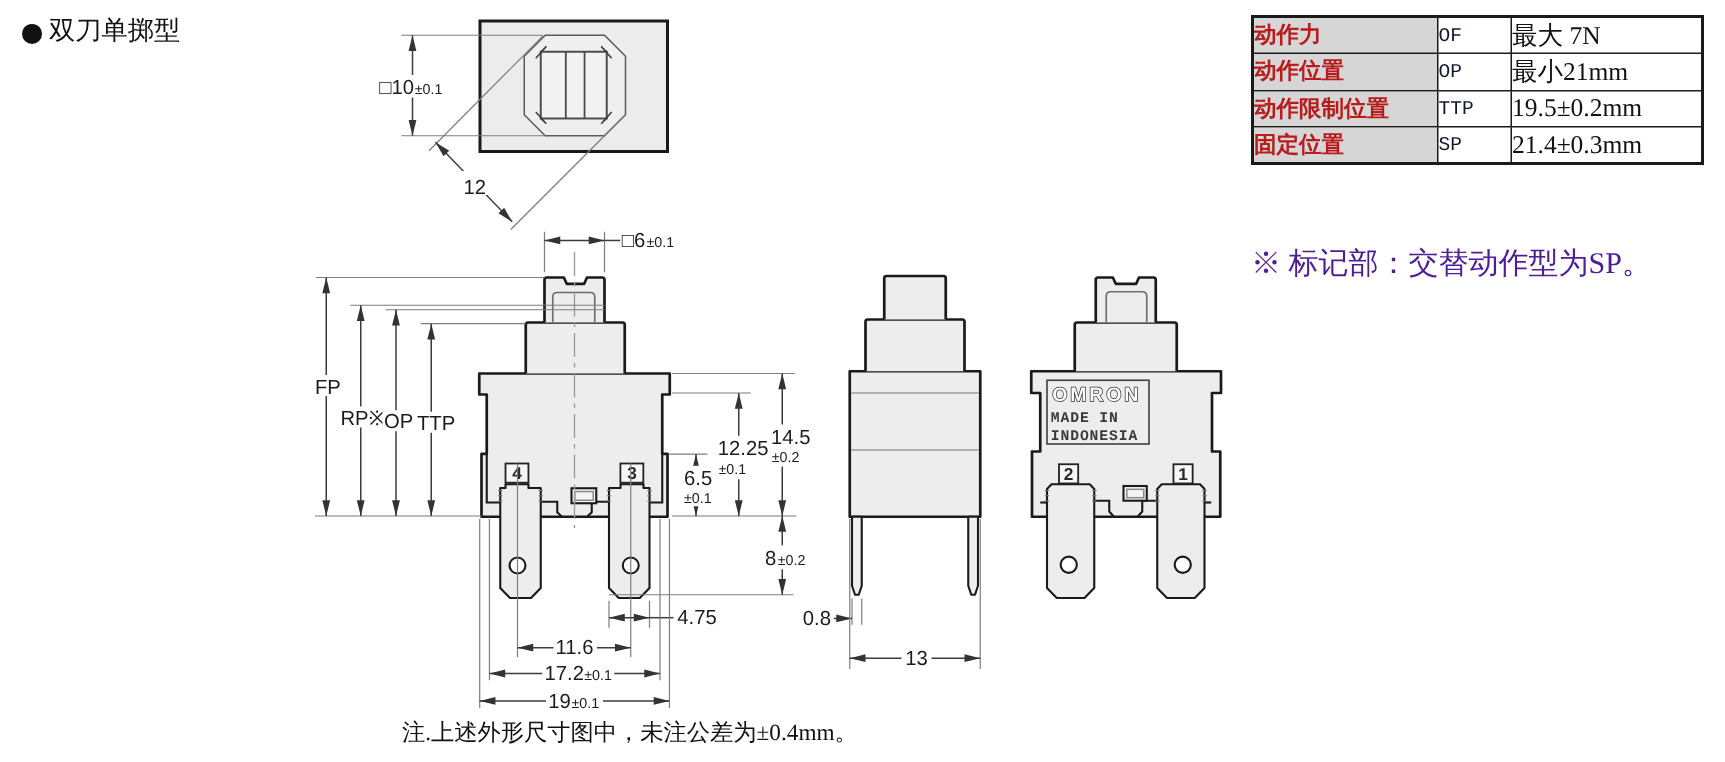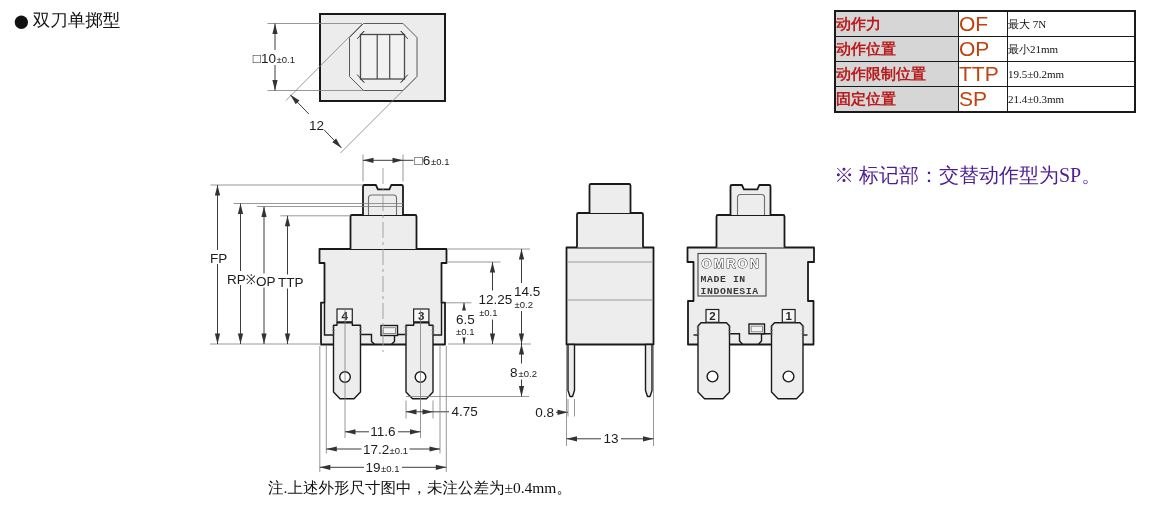--- a/index.html
+++ b/index.html
@@ -9,22 +9,22 @@
   #title{left:12px;top:9px;font-size:17.5px;font-weight:normal;color:#111;line-height:23px;}
   #title-bullet{font-size:31px;line-height:0;vertical-align:-4.5px;margin-right:2px;}
   #drawing{left:0;top:0;}
   
   #spec-table{left:834px;top:10px;border-collapse:collapse;table-layout:fixed;}
   #spec-table td{border:1px solid #1a1a1a;height:23.3px;padding:0;vertical-align:middle;
                  white-space:nowrap;overflow:hidden;}
   #spec-table{border:2px solid #1a1a1a;}
   td.c-name{width:122px;background:var(--table_header_bg);font-family:"Liberation Sans",sans-serif;
             font-weight:bold;font-size:15px;color:#b91c1c;padding-left:6px;}
-  td.c-sym{width:48px;font-family:Liberation Sans, sans-serif;font-size:21px;color:#c2410c;padding-left:4px;}
-  td.c-val{width:126px;font-family:"Liberation Serif",serif;font-size:11px;color:#111;padding-left:6px;}
+  td.c-sym{width:48px;font-family:Liberation Mono, monospace;font-size:13px;color:#0f172a;padding-left:4px;}
+  td.c-val{width:126px;font-family:"Liberation Serif",serif;font-size:17px;color:#111;padding-left:6px;}
   #table-footnote{left:834px;top:162px;font-family:"Liberation Serif",serif;font-size:20px;color:#4c1d95;}
   #bottom-note{left:268px;top:478px;font-family:"Liberation Serif",serif;font-size:15.5px;color:#111;text-align:center;}
   
   .part{fill:var(--part_fill);stroke:var(--line);stroke-width:1.8;stroke-linejoin:round;}
   .part13{fill:var(--part_fill);stroke:var(--line);stroke-width:1.4;stroke-linejoin:round;}
   .oline{fill:none;stroke:var(--line);stroke-width:1.4;}
   .detail{fill:none;stroke:#6e6e6e;stroke-width:1.1;}
   .detail2{fill:none;stroke:#9a9a9a;stroke-width:1;}
   .dim{fill:none;stroke:var(--dim);stroke-width:1;}
   .ext{fill:none;stroke:#7d7d7d;stroke-width:0.8;}

